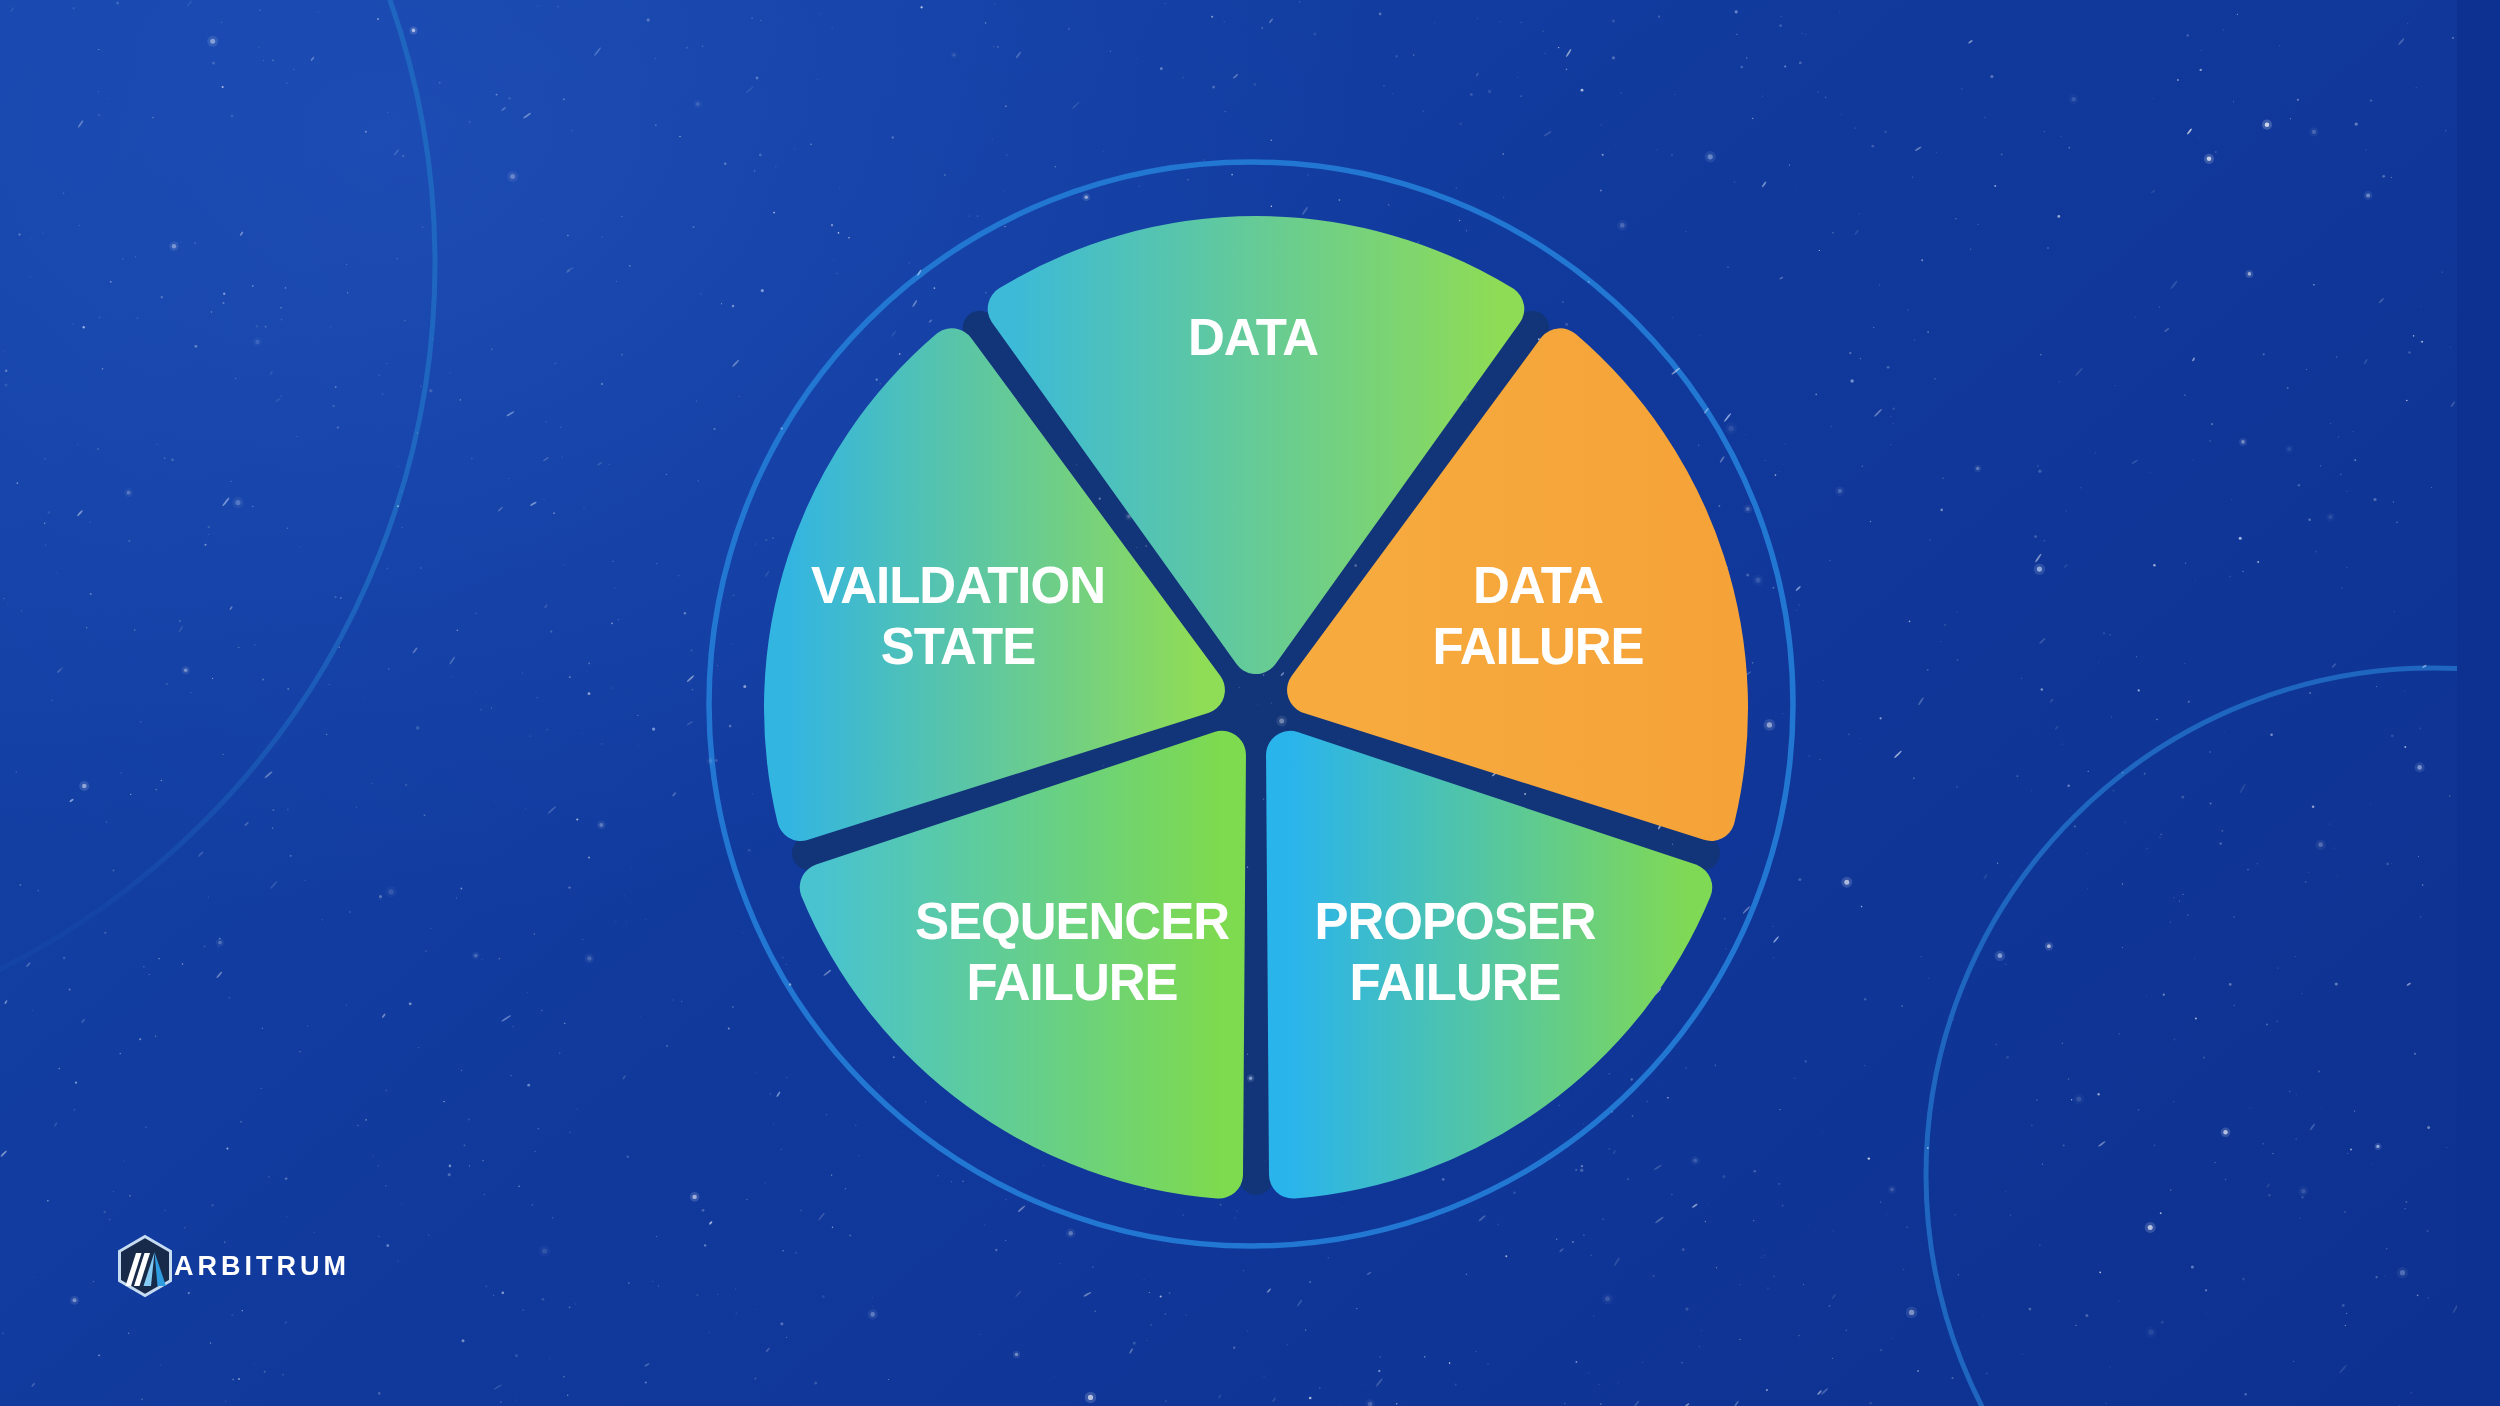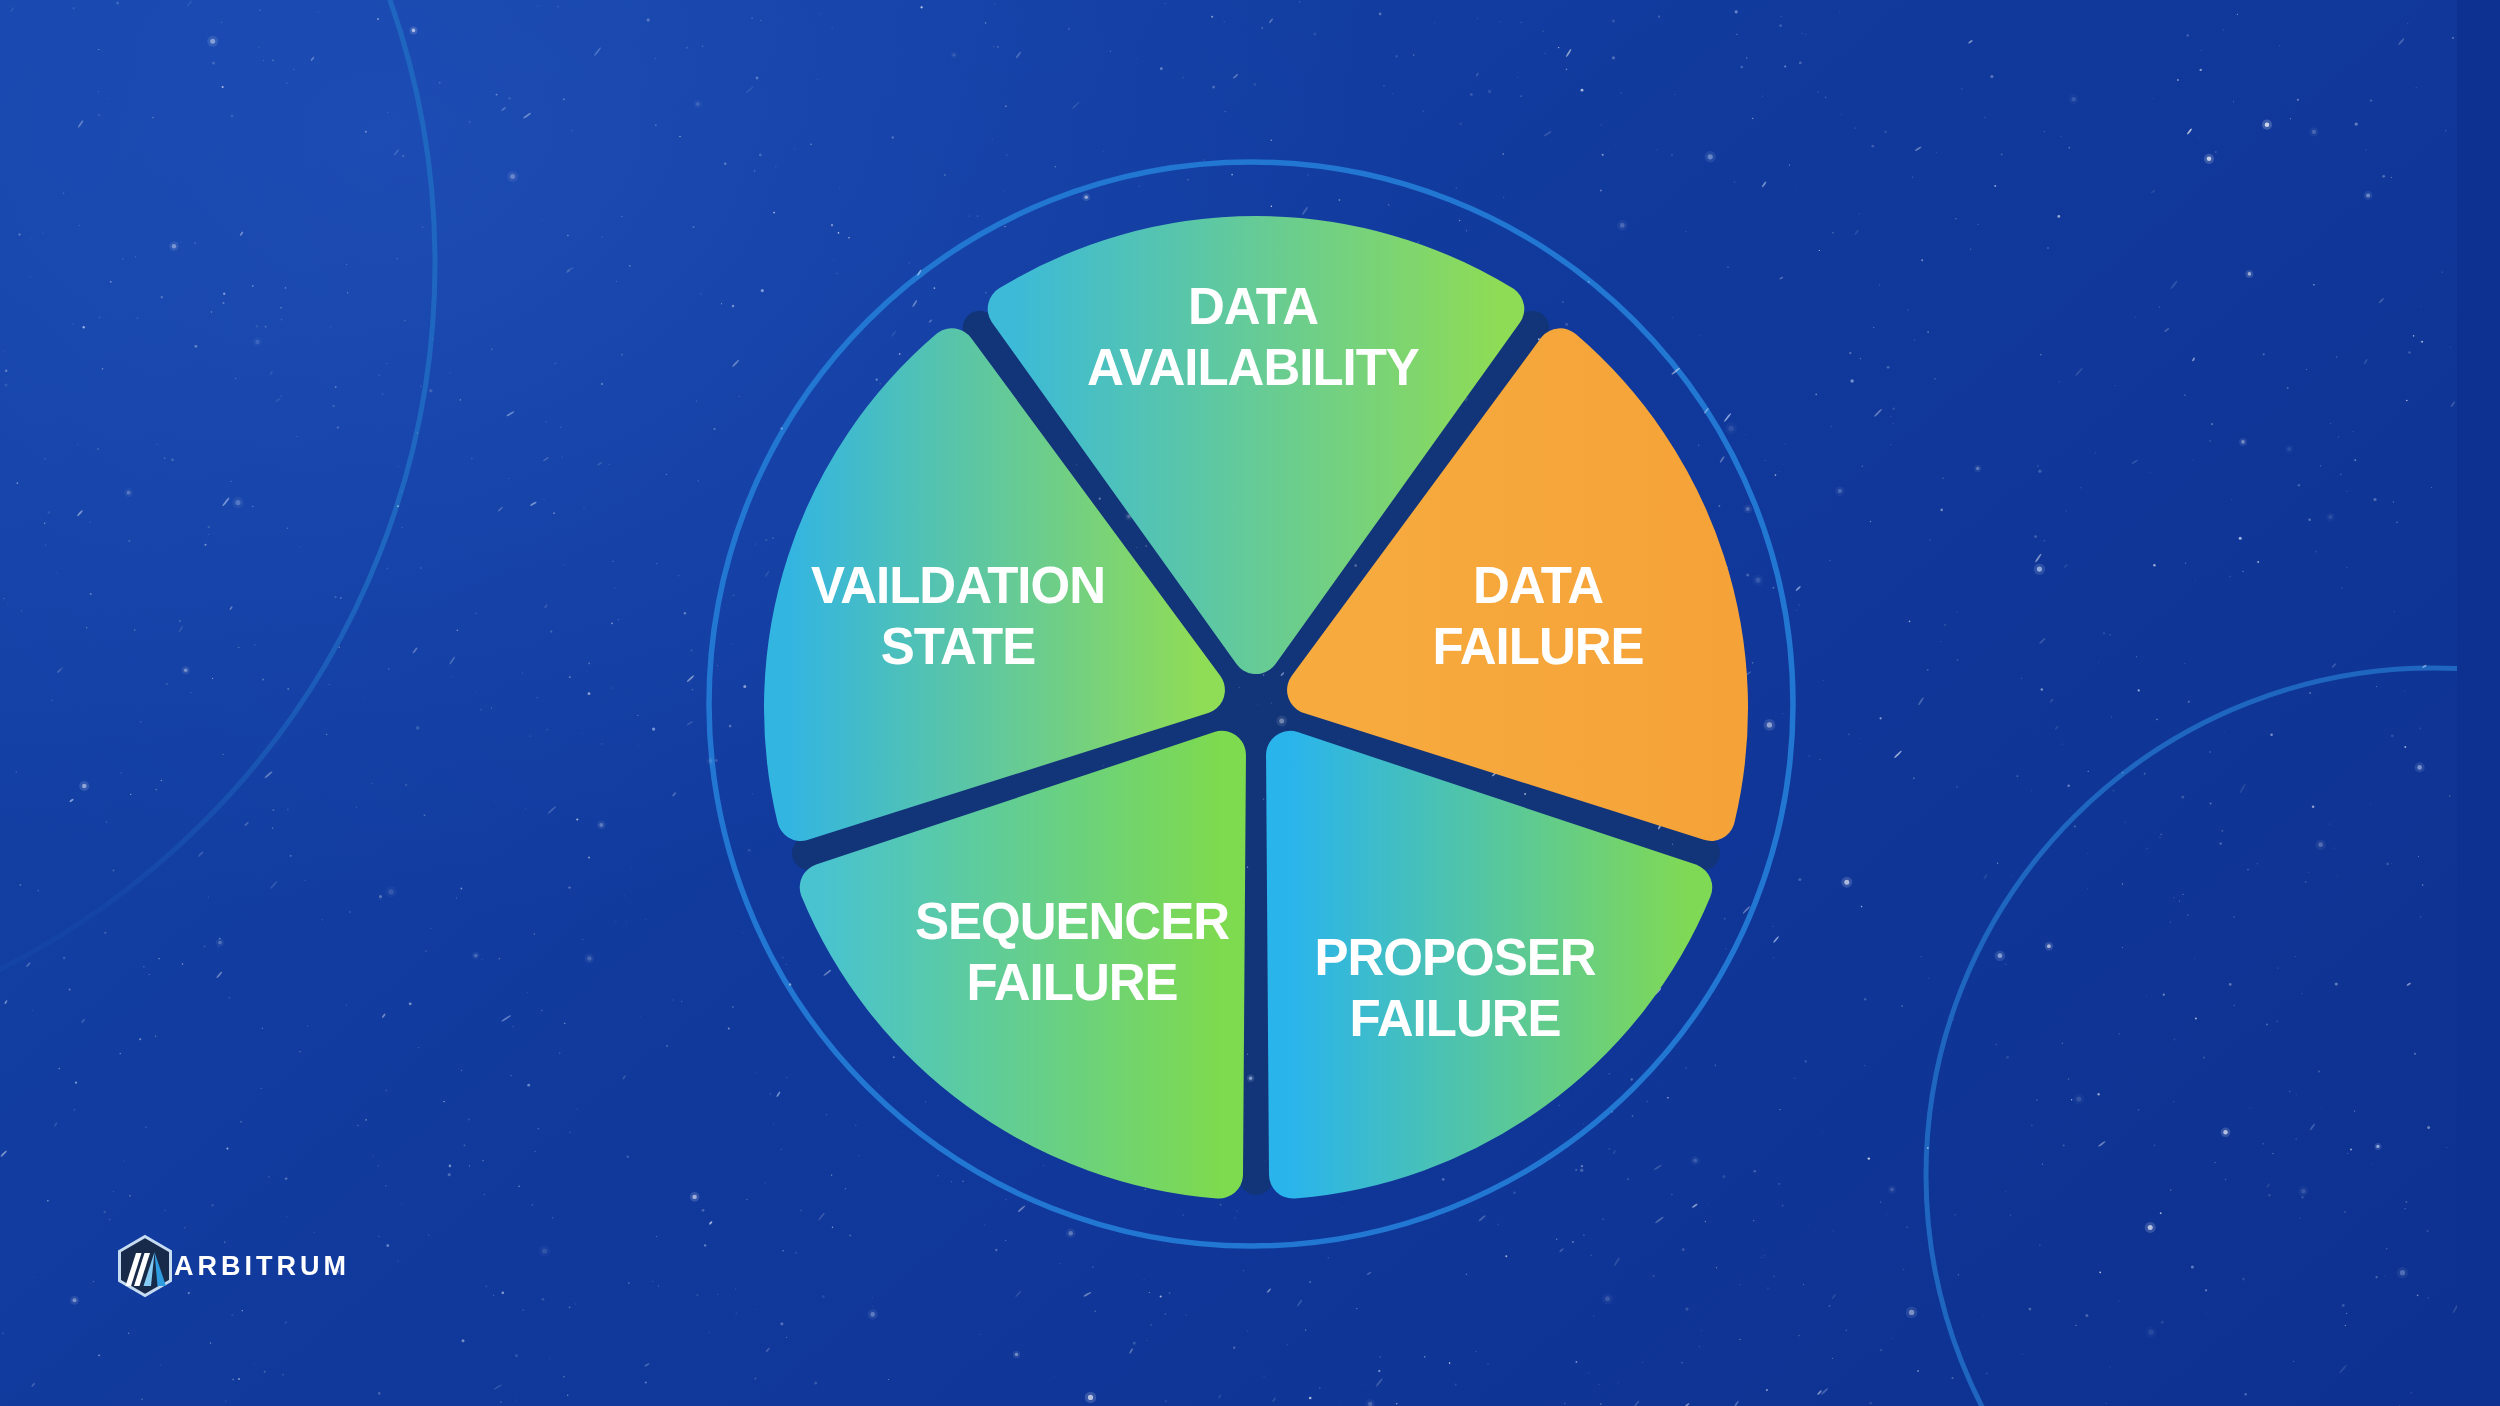--- a/index.html
+++ b/index.html
@@ -8,21 +8,21 @@
       radial-gradient(1700px 1300px at 16% 10%, rgba(47,98,208,0.33), rgba(47,98,208,0) 60%),
       linear-gradient(140deg,#1444a9 0%,#11399c 48%,#0d3190 100%);
     font-family:"Liberation Sans",sans-serif;}
   #scene{position:absolute;left:0;top:0;}
   .seg-label{position:absolute;transform:translate(-50%,-50%);color:#ffffff;
     font-weight:700;font-size:51px;line-height:61px;text-align:center;letter-spacing:-1px;white-space:nowrap;}
   .label-data{left:1253px;top:337px;}
   .label-exit{left:1538px;top:616px;}
   .label-state{left:958px;top:616px;}
   .label-sequencer{left:1056px;top:952px;margin-left:16px;}
-  .label-proposer{left:1455px;top:952px;margin-top:36px;}
+  .label-proposer{left:1455px;top:952px;}
   #logo{position:absolute;left:116px;top:1234px;display:flex;align-items:center;}
   #logo-text{color:#ffffff;font-weight:700;font-size:27px;letter-spacing:4px;}
 </style>
 </head>
 <body>
 
 <div id="canvas">
   <div id="scene"><svg width="2500" height="1406" viewBox="0 0 2500 1406">
      <defs>
           <linearGradient id="grad0" x1="0" y1="0" x2="1" y2="0">
@@ -1743,21 +1743,20 @@
           <path d="M 1256.00,650.09 L 1500.29,308.82 A 468 468 0 0 0 1011.71,308.82 Z" fill="url(#grad0)" stroke="url(#grad0)" stroke-width="48" stroke-linejoin="round"></path>
           <path d="M 1311.08,690.10 L 1711.13,816.98 A 468 468 0 0 0 1560.16,352.31 Z" fill="url(#grad1)" stroke="url(#grad1)" stroke-width="48" stroke-linejoin="round"></path>
           <path d="M 1200.92,690.10 L 951.84,352.31 A 468 468 0 0 0 800.87,816.98 Z" fill="url(#grad2)" stroke="url(#grad2)" stroke-width="48" stroke-linejoin="round"></path>
           <path d="M 1221.96,754.85 L 823.73,887.36 A 468 468 0 0 0 1219.00,1174.54 Z" fill="url(#grad3)" stroke="url(#grad3)" stroke-width="48" stroke-linejoin="round"></path>
           <path d="M 1290.04,754.85 L 1293.00,1174.54 A 468 468 0 0 0 1688.27,887.36 Z" fill="url(#grad4)" stroke="url(#grad4)" stroke-width="48" stroke-linejoin="round"></path>
         </g>
    </svg></div>
 
   <div class="seg-label label-data">
     <div>DATA</div>
-    <div>AVAILABILITY</div>
   </div>
   <div class="seg-label label-exit">
     <div>DATA</div>
     <div>FAILURE</div>
   </div>
   <div class="seg-label label-state">
     <div>VAILDATION</div>
     <div>STATE</div>
   </div>
   <div class="seg-label label-sequencer">

